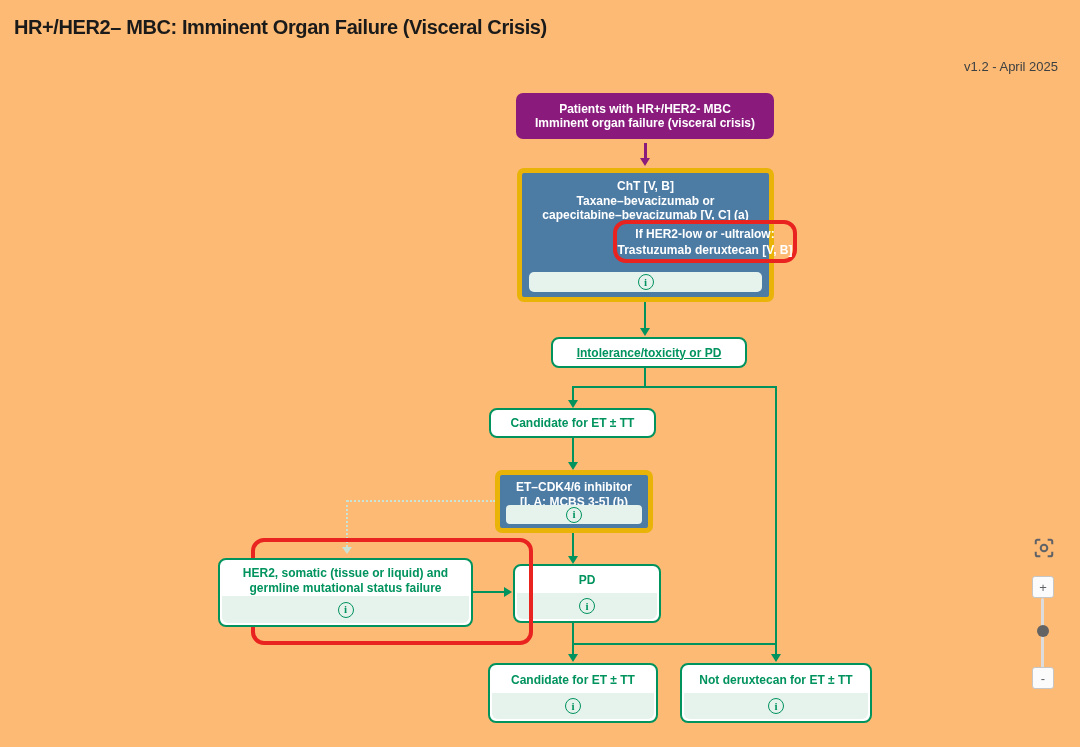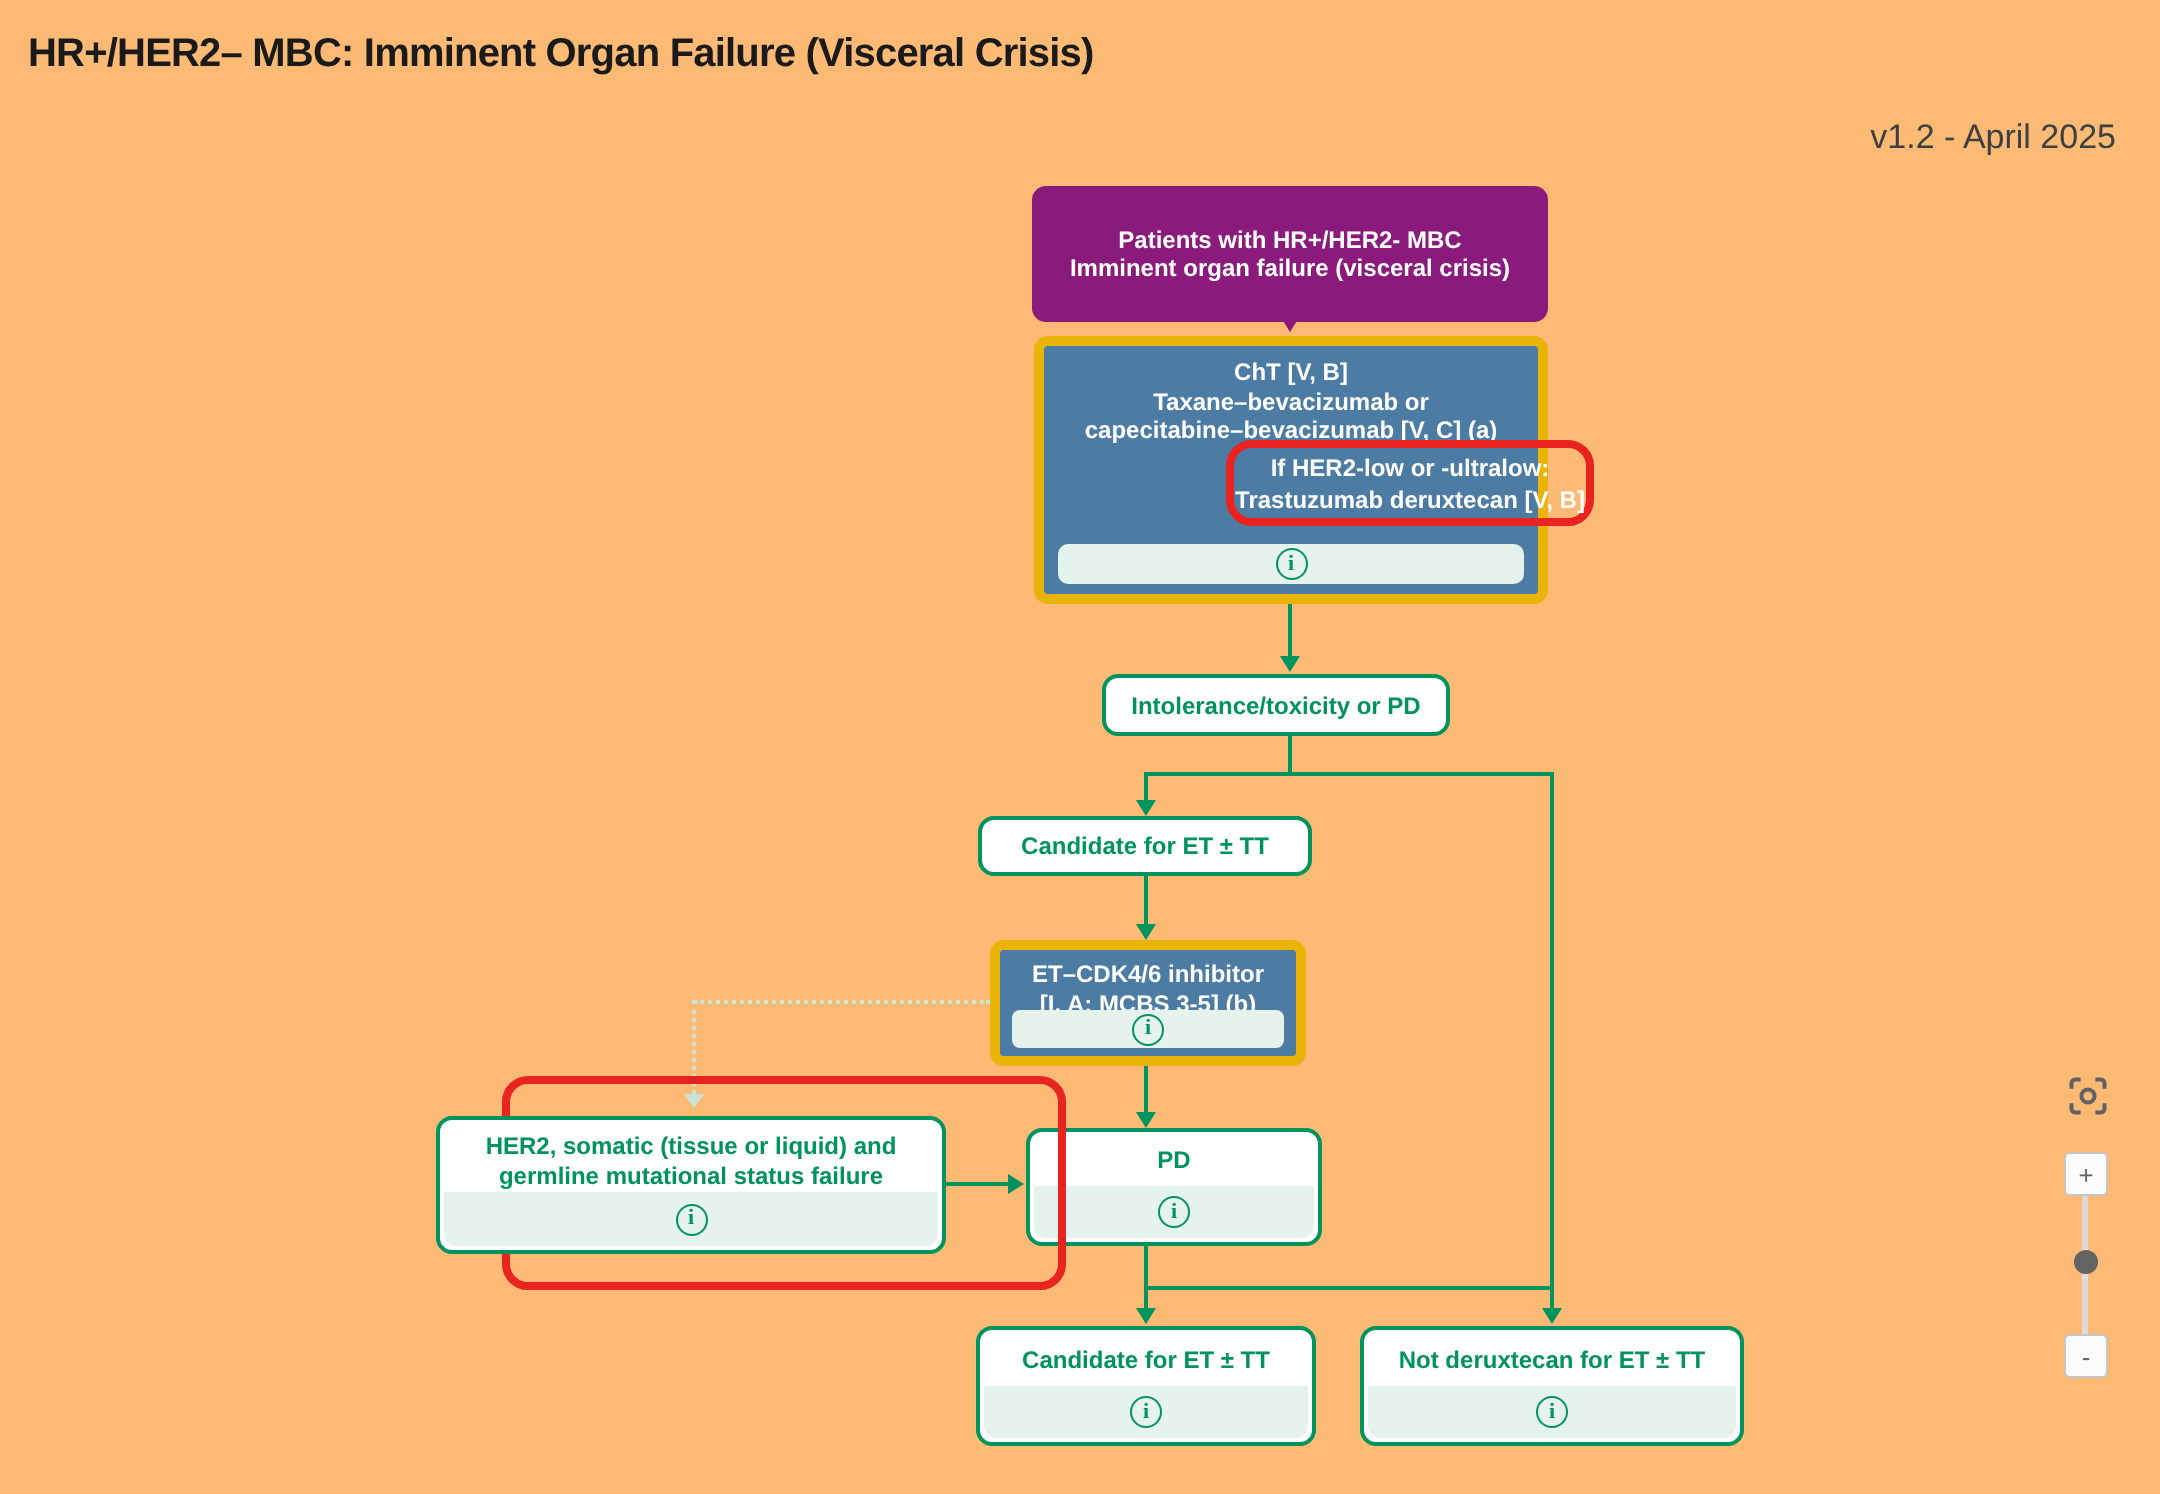--- a/index.html
+++ b/index.html
@@ -5,21 +5,21 @@
   html,body { margin:0; padding:0; background:#fff; }
   #canvas {
     position:relative; width:1080px; height:747px; background:#fdba74;
     font-family:"Liberation Sans", sans-serif; overflow:hidden;
   }
   .abs { position:absolute; box-sizing:border-box; }
   .title {
     position:absolute; left:14px; top:16px; font-size:20px; font-weight:bold;
     color:#1a1a1a; letter-spacing:-0.4px;
   }
-  .version { position:absolute; right:22px; top:59px; font-size:17px; color:#3c4043; }
+  .version { position:absolute; right:22px; top:59px; font-size:13px; color:#3c4043; }
 
   .box-purple {
     position:absolute; box-sizing:border-box; background:#8A1B7D; border-radius:7px;
     color:#fff; font-weight:bold; font-size:12px; text-align:center; line-height:16px;
     display:flex; flex-direction:column; justify-content:center;
   }
   .box-blue {
     position:absolute; box-sizing:border-box; background:#4C7BA4; border:5px solid #eab308;
     border-radius:7px; color:#fff; font-weight:bold; font-size:12px; text-align:center;
   }
@@ -73,21 +73,21 @@
   .knob { position:absolute; width:12px; height:12px; border-radius:50%; background:#636363; }
 </style>
 </head>
 <body>
 
 <div id="canvas">
 
   <div class="title">HR+/HER2– MBC: Imminent Organ Failure (Visceral Crisis)</div>
   <div class="version">v1.2 - April 2025</div>
 
-  <div class="box-purple" style="left:516px; top:93px; width:258px; height:68px;">
+  <div class="box-purple" style="left:516px; top:93px; width:258px; height:46px;">
     <span class="bline">Patients with HR+/HER2- MBC</span>
     <span class="bline">Imminent organ failure (visceral crisis)</span>
   </div>
 
   <div class="vln" style="left:644px; top:143px; height:16px; width:3px; background:#8A1B7D;"></div>
   <div class="tri-down" style="left:640px; top:158px; border-top-color:#8A1B7D;"></div>
 
   <div class="box-blue" style="left:517px; top:168px; width:257px; height:134px; padding-top:6px;">
     <span class="bline">ChT [V, B]</span>
     <span class="bline">Taxane–bevacizumab or</span>
@@ -97,21 +97,21 @@
       <span class="gline" style="line-height:16px;">Trastuzumab deruxtecan [V, B]</span>
     </div>
     <div class="strip" style="left:7px; right:7px; bottom:5px; height:20px; border-radius:5px;">
       <span class="info">i</span>
     </div>
   </div>
 
   <div class="vln" style="left:644px; top:302px; height:26px;"></div>
   <div class="tri-down" style="left:640px; top:328px;"></div>
 
-  <div class="box-green pill" style="left:551px; top:337px; width:174px; height:31px;">
+  <div class="box-green pill" style="left:551px; top:337px; width:196px; height:31px;text-decoration:underline;">
     <span>Intolerance/toxicity or PD</span>
   </div>
 
   <div class="vln" style="left:644px; top:368px; height:19px;"></div>
   <div class="hln" style="left:572px; top:386px; width:205px;"></div>
   <div class="vln" style="left:572px; top:386px; height:14px;"></div>
   <div class="tri-down" style="left:568px; top:400px;"></div>
   <div class="vln" style="left:775px; top:386px; height:268px;"></div>
   <div class="tri-down" style="left:771px; top:654px;"></div>
 

